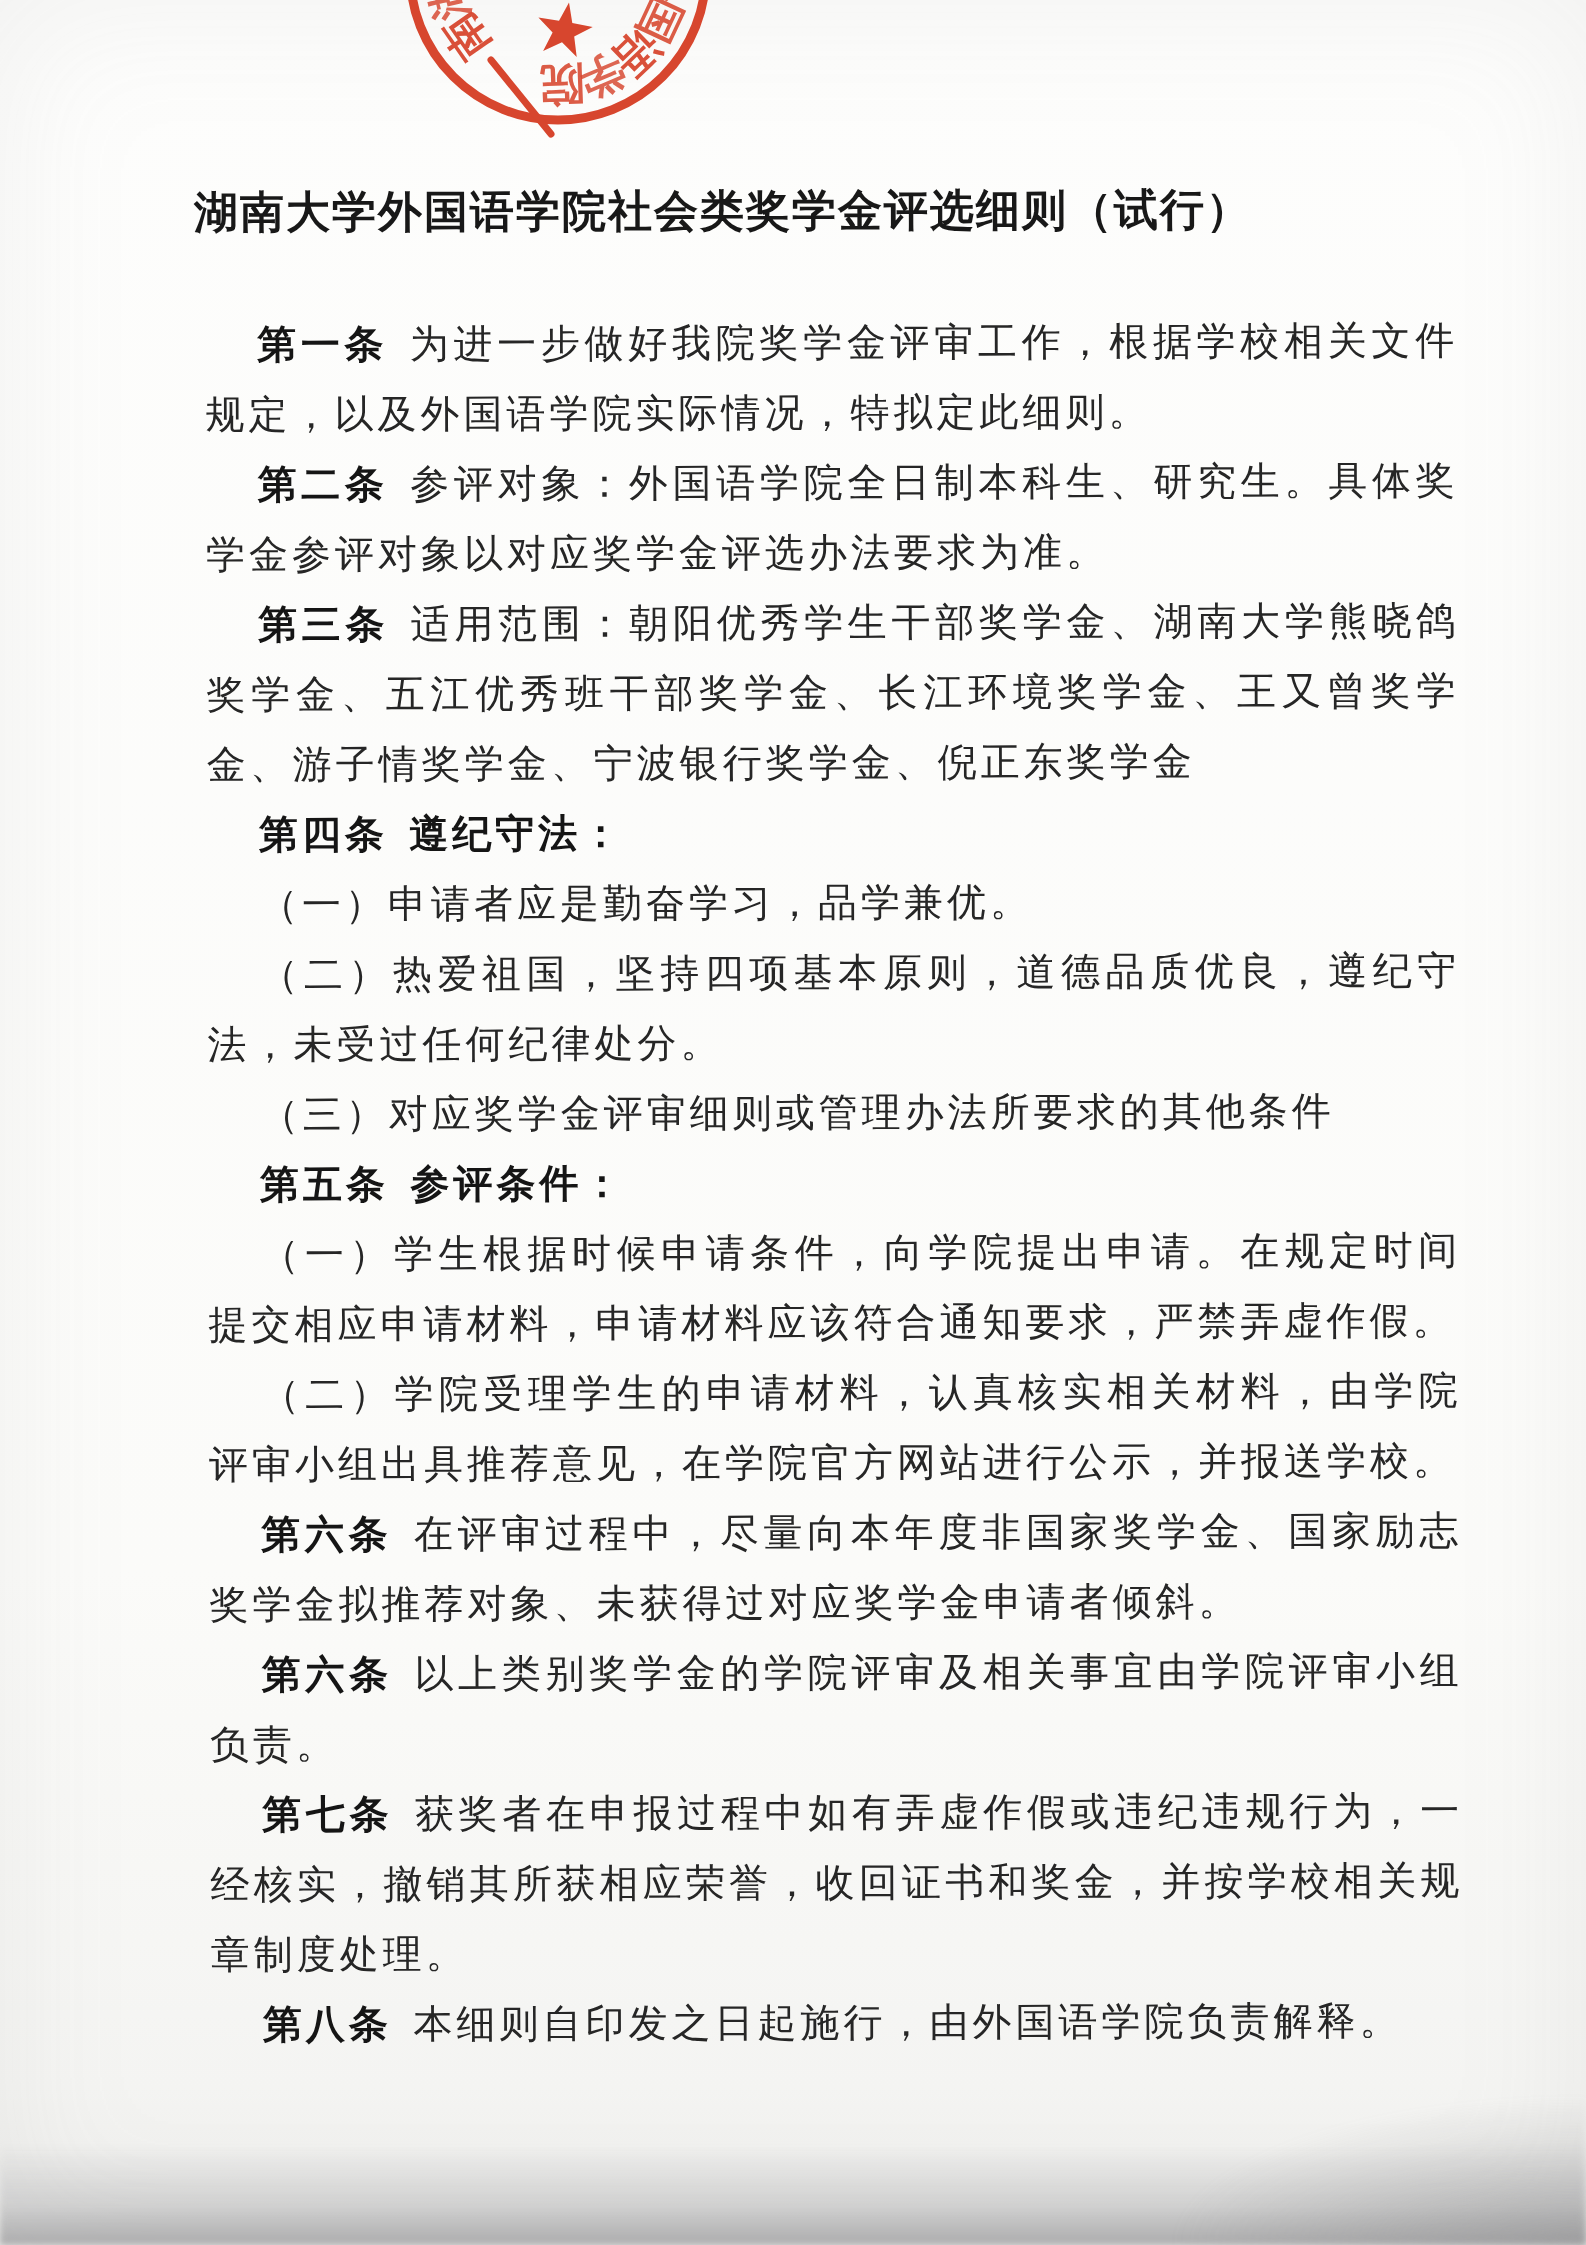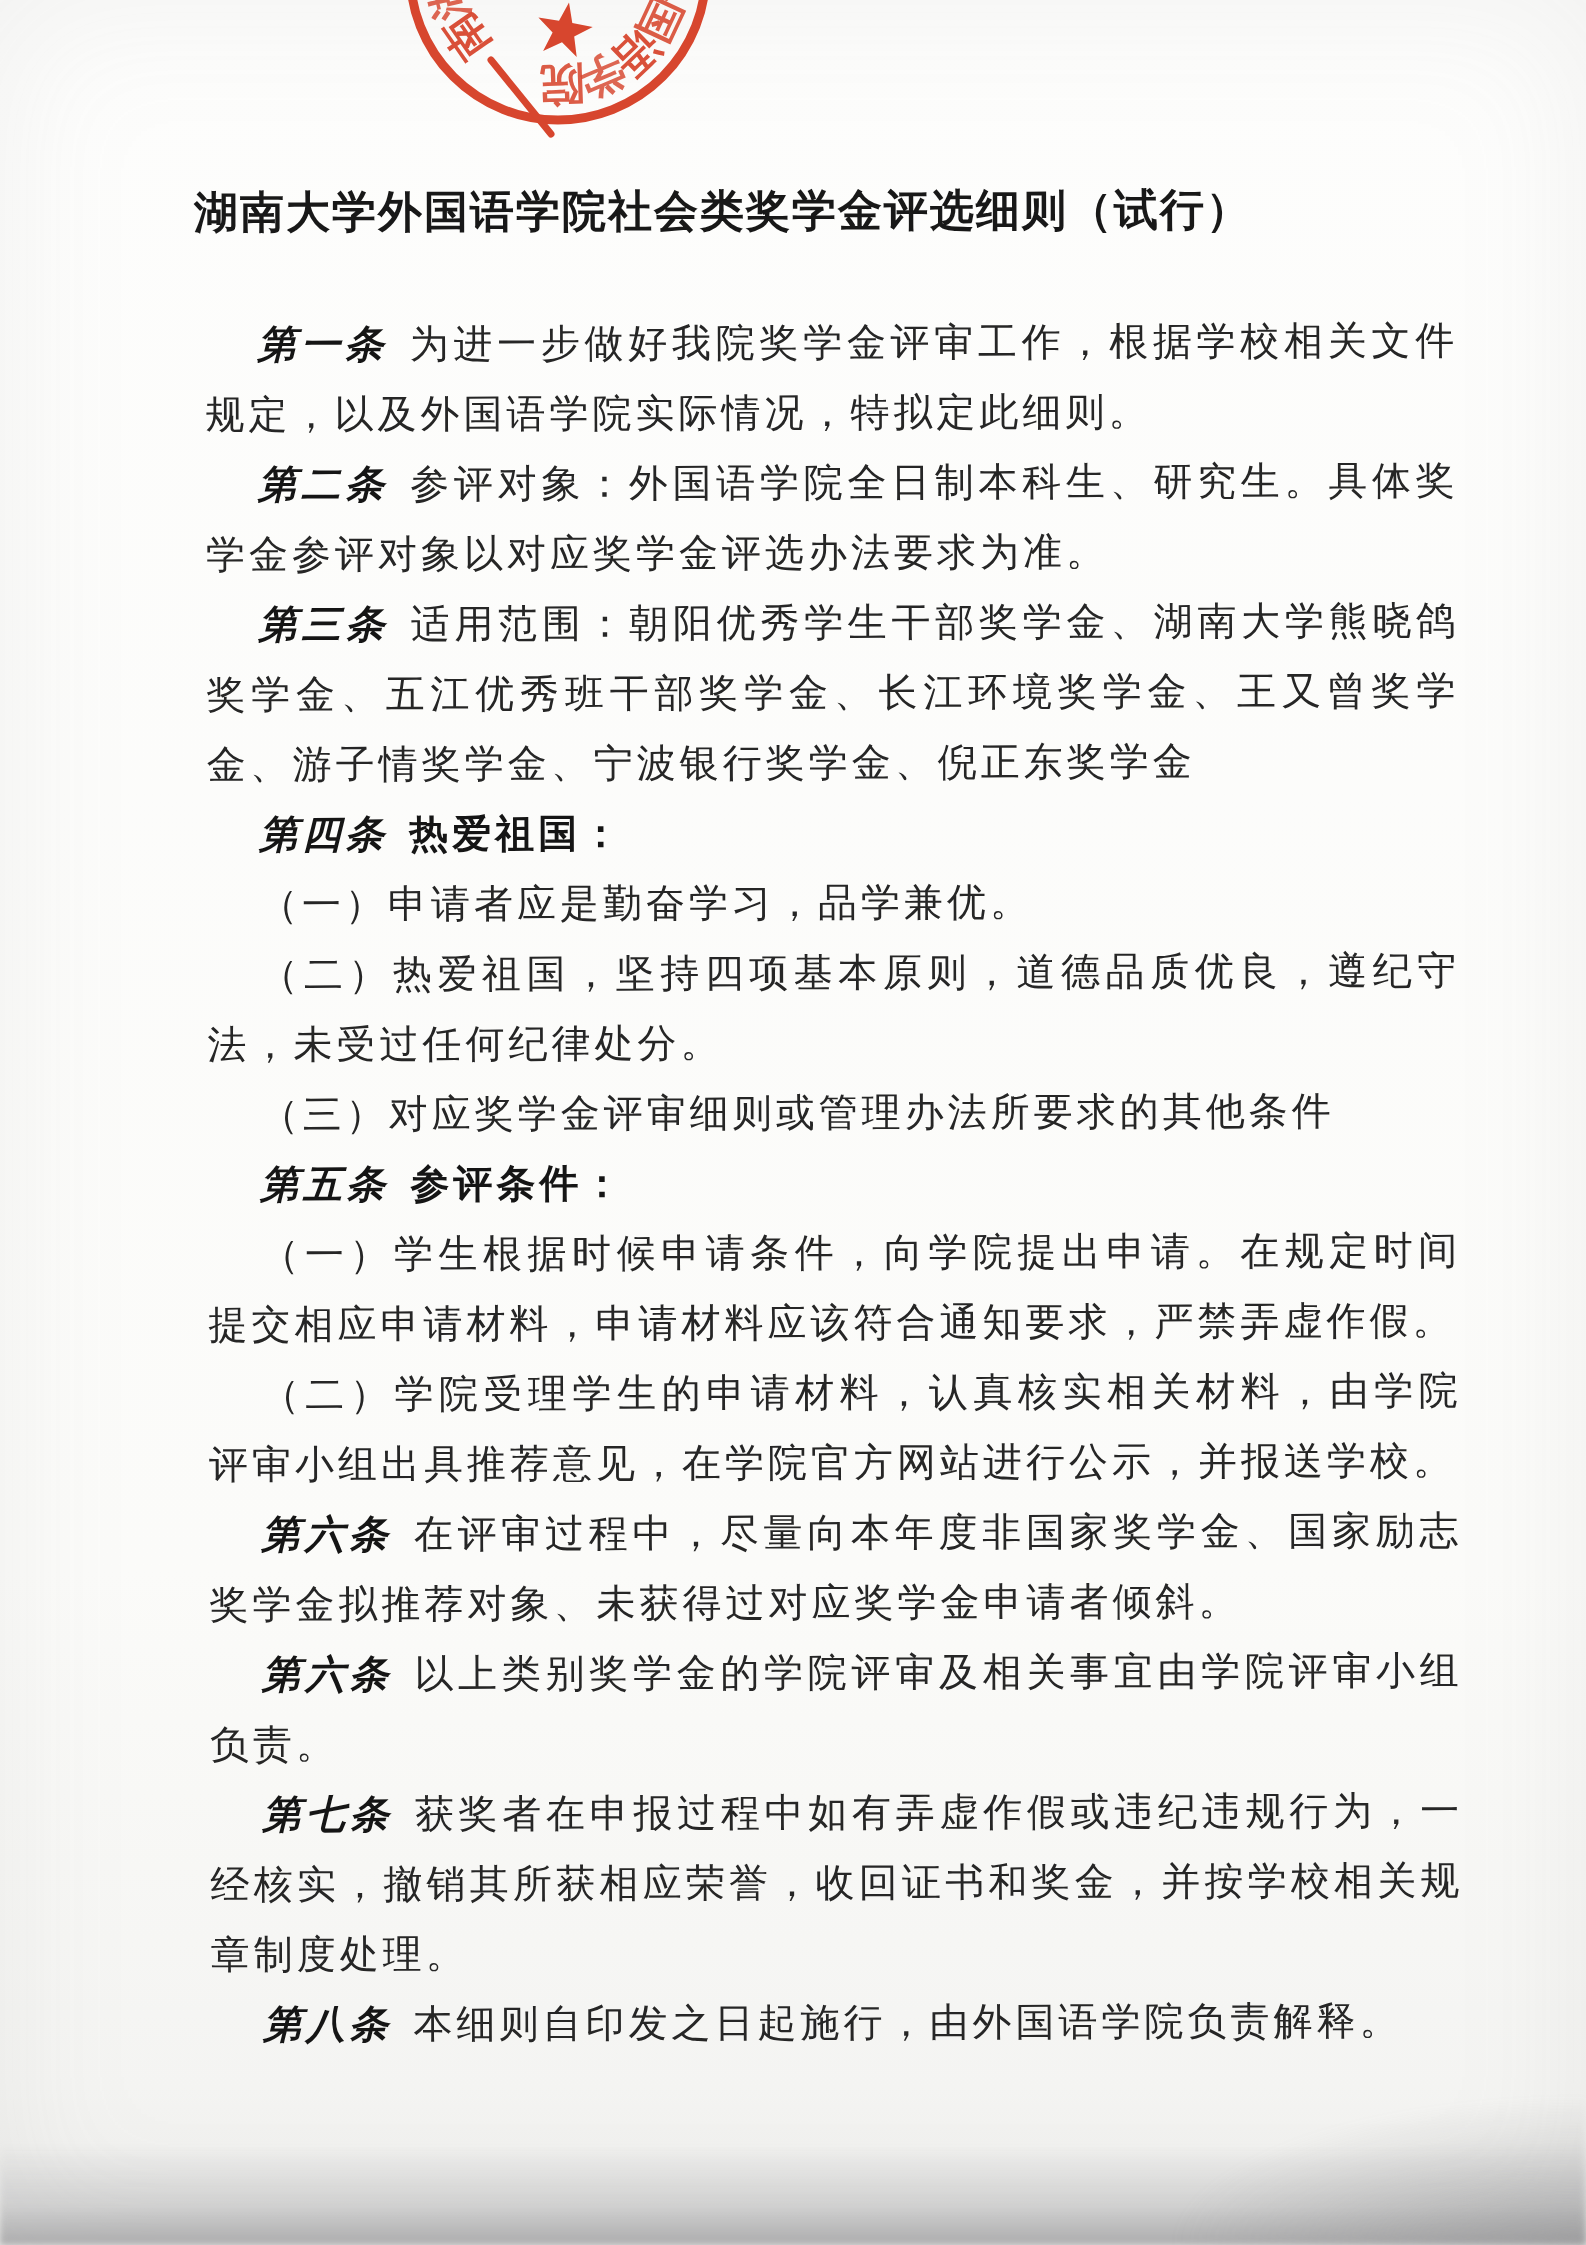--- a/index.html
+++ b/index.html
@@ -27,21 +27,21 @@
     transform:rotate(-0.15deg);
   }
   
   .body{
     position:absolute;left:205px;top:310px;width:1253px;
     font-size:39px;line-height:70px;letter-spacing:4px;
     color:#262626;text-align:justify;
     transform:rotate(-0.2deg);transform-origin:0 0;
   }
   .para{margin:0;text-indent:52px;}
-  .lead{font-weight:bold;color:#151515;margin-right:.55em;font-style:italic;}
+  .lead{font-weight:bold;color:#151515;margin-right:.55em;}
   .para.bold .txt{font-weight:bold;color:#151515;}
   
   .scan-bottom{
     position:absolute;left:0;right:0;bottom:0;height:100px;
     background:linear-gradient(180deg,rgba(190,190,190,0) 0%,rgba(178,178,180,.45) 60%,rgba(150,150,152,.72) 100%);
     filter:blur(3px);
   }
   .scan-corner{
     position:absolute;right:0;bottom:0;width:420px;height:150px;
     background:radial-gradient(ellipse at 100% 100%,rgba(130,130,132,.40) 0%,rgba(130,130,132,0) 70%);
@@ -69,21 +69,21 @@
         </g>
     </g>
   </svg>
 
   <div class="title">湖南大学外国语学院社会类奖学金评选细则（试行）</div>
 
   <div class="body">
       <p class="para"><span class="lead">第一条</span><span class="txt">为进一步做好我院奖学金评审工作，根据学校相关文件规定，以及外国语学院实际情况，特拟定此细则。</span></p>
       <p class="para"><span class="lead">第二条</span><span class="txt">参评对象：外国语学院全日制本科生、研究生。具体奖学金参评对象以对应奖学金评选办法要求为准。</span></p>
       <p class="para"><span class="lead">第三条</span><span class="txt">适用范围：朝阳优秀学生干部奖学金、湖南大学熊晓鸽奖学金、五江优秀班干部奖学金、长江环境奖学金、王又曾奖学金、游子情奖学金、宁波银行奖学金、倪正东奖学金</span></p>
-      <p class="para bold"><span class="lead">第四条</span><span class="txt">热爱祖国：</span></p>
+      <p class="para bold"><span class="lead">第四条</span><span class="txt">遵纪守法：</span></p>
       <p class="para"><span class="txt">（一）申请者应是勤奋学习，品学兼优。</span></p>
       <p class="para"><span class="txt">（二）热爱祖国，坚持四项基本原则，道德品质优良，遵纪守法，未受过任何纪律处分。</span></p>
       <p class="para"><span class="txt">（三）对应奖学金评审细则或管理办法所要求的其他条件</span></p>
       <p class="para bold"><span class="lead">第五条</span><span class="txt">参评条件：</span></p>
       <p class="para"><span class="txt">（一）学生根据时候申请条件，向学院提出申请。在规定时间提交相应申请材料，申请材料应该符合通知要求，严禁弄虚作假。</span></p>
       <p class="para"><span class="txt">（二）学院受理学生的申请材料，认真核实相关材料，由学院评审小组出具推荐意见，在学院官方网站进行公示，并报送学校。</span></p>
       <p class="para"><span class="lead">第六条</span><span class="txt">在评审过程中，尽量向本年度非国家奖学金、国家励志奖学金拟推荐对象、未获得过对应奖学金申请者倾斜。</span></p>
       <p class="para"><span class="lead">第六条</span><span class="txt">以上类别奖学金的学院评审及相关事宜由学院评审小组负责。</span></p>
       <p class="para"><span class="lead">第七条</span><span class="txt">获奖者在申报过程中如有弄虚作假或违纪违规行为，一经核实，撤销其所获相应荣誉，收回证书和奖金，并按学校相关规章制度处理。</span></p>
       <p class="para"><span class="lead">第八条</span><span class="txt">本细则自印发之日起施行，由外国语学院负责解释。</span></p>

